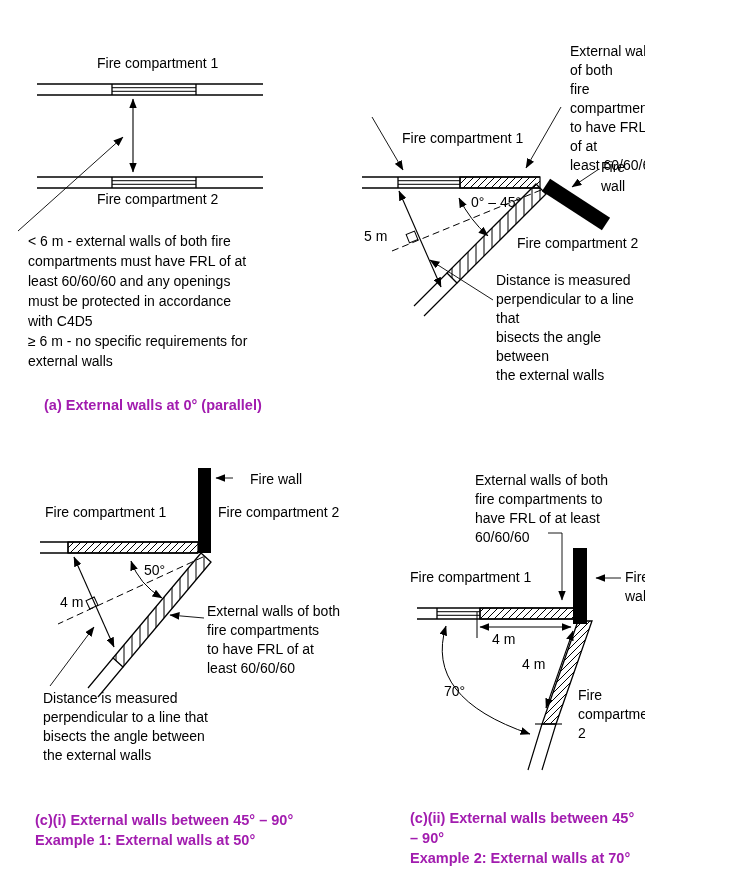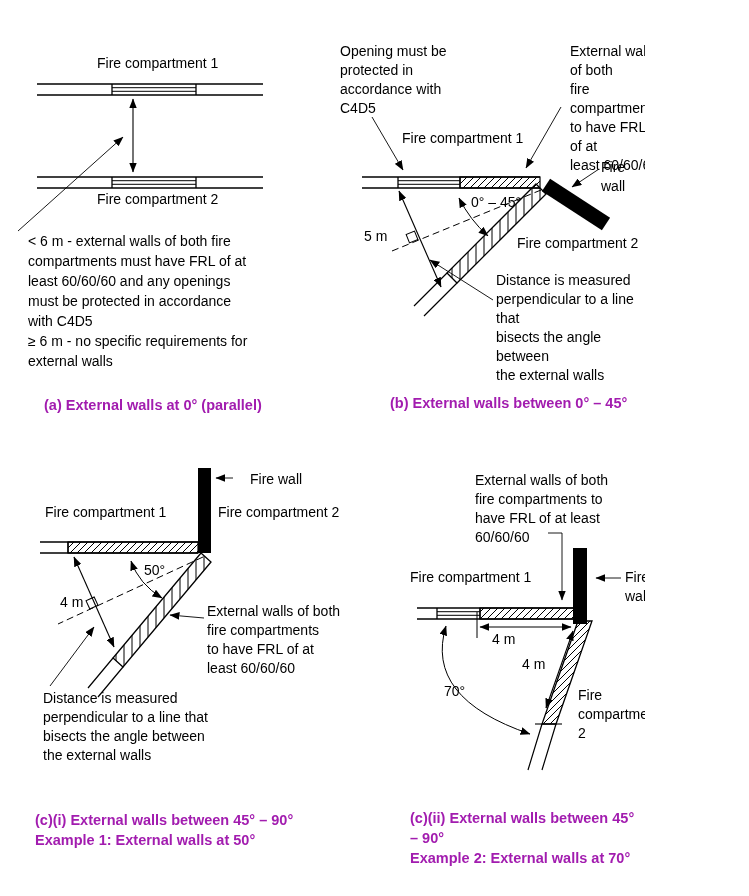--- a/index.html
+++ b/index.html
@@ -174,38 +174,33 @@
   <div class="lbl" style="left:97px;top:190px;">Fire compartment 2</div>
   <div class="lbl note" style="left:28px;top:231px;width:318px;">&lt; 6 m - external walls of both fire
 compartments must have FRL of at
 least 60/60/60 and any openings
 must be protected in accordance
 with C4D5
 ≥ 6 m - no specific requirements for
 external walls</div>
   <div class="cap" style="left:44px;top:395px;">(a) External walls at 0° (parallel)</div>
 
-  <div class="lbl" style="left:340px;top:42px;">Opening must be
-protected in
-accordance with
-C4D5</div>
   <div class="lbl" style="left:570px;top:42px;">External walls of both
 fire compartments
 to have FRL of at
 least 60/60/60</div>
   <div class="lbl" style="left:402px;top:129px;">Fire compartment 1</div>
   <div class="lbl" style="left:601px;top:158px;">Fire wall</div>
   <div class="lbl" style="left:471px;top:193px;">0° – 45°</div>
   <div class="lbl" style="left:364px;top:227px;">5 m</div>
   <div class="lbl" style="left:517px;top:234px;">Fire compartment 2</div>
   <div class="lbl" style="left:496px;top:271px;">Distance is measured
 perpendicular to a line that
 bisects the angle between
 the external walls</div>
-  <div class="cap" style="left:390px;top:393px;">(b) External walls between 0° – 45°</div>
 
   <div class="lbl" style="left:250px;top:470px;">Fire wall</div>
   <div class="lbl" style="left:45px;top:503px;">Fire compartment 1</div>
   <div class="lbl" style="left:218px;top:503px;">Fire compartment 2</div>
   <div class="lbl" style="left:144px;top:561px;">50°</div>
   <div class="lbl" style="left:60px;top:593px;">4 m</div>
   <div class="lbl" style="left:207px;top:602px;">External walls of both
 fire compartments
 to have FRL of at
 least 60/60/60</div>

